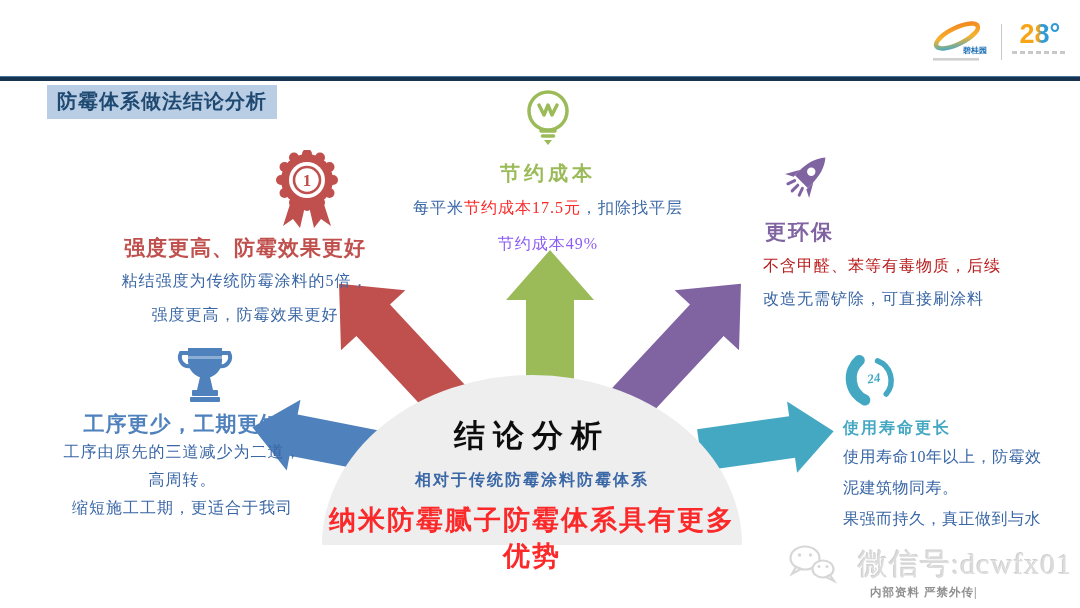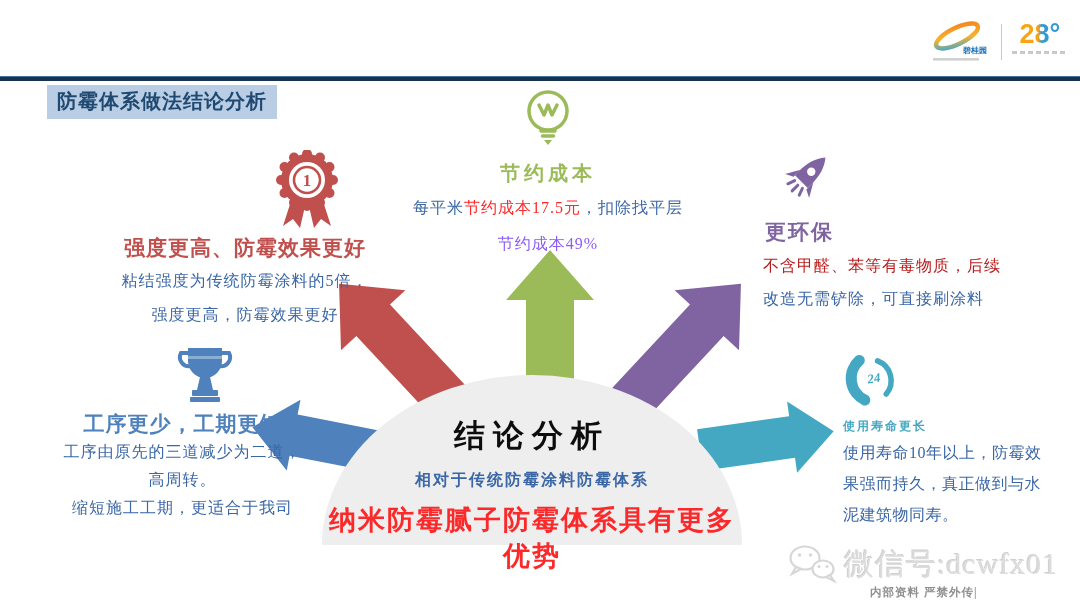--- a/index.html
+++ b/index.html
@@ -49,25 +49,25 @@
   .f-eco .icon{margin-left:16px;}
   .f-eco .f-title{font-size:21px;letter-spacing:2px;margin:4px 0 4px 2px;}
   .f-eco .f-line{line-height:31px;margin-top:2px;}
 
   .f-speed{left:25px;top:346px;width:315px;text-align:center;}
   .f-speed .icon{position:relative;left:22px;}
   .f-speed .f-title{font-size:21px;letter-spacing:1px;margin-top:2px;}
   .f-speed .f-line{line-height:28px;}
 
   .f-life{left:843px;top:350px;width:232px;text-align:left;}
-  .f-life .f-title{font-size:12px;letter-spacing:2px;margin:6px 0 2px;}
+  .f-life .f-title{font-size:16px;letter-spacing:2px;margin:6px 0 2px;}
   .f-life .f-line{line-height:31px;letter-spacing:0.5px;}
 
   
-  .watermark{position:absolute;left:788px;top:543px;display:flex;align-items:center;gap:6px;z-index:5;justify-content:space-between;}
+  .watermark{position:absolute;left:788px;top:543px;display:flex;align-items:center;gap:20px;z-index:5;justify-content:space-between;}
   .wm-text{font-size:30px;color:#dcdcdc;letter-spacing:1px;
            text-shadow:1px 1px 0 #ffffff,-1px -1px 0 #cfcfcf;}
   .footer-note{position:absolute;left:870px;top:585px;font-size:11.5px;font-weight:bold;
                color:#8f8f8f;letter-spacing:1px;z-index:5;}
 </style>
 </head>
 <body>
 
 <div class="slide">
 
@@ -215,22 +215,22 @@
       <svg width="56" height="58" viewBox="-28 -29 56 58">
         <g transform="rotate(-8)">
           <path d="M-9,-20 A24,24 0 0 0 -9,20" fill="none" stroke="currentColor" stroke-width="11" stroke-linecap="round"></path>
           <path d="M9,-17 A21,21 0 0 1 13,17" fill="none" stroke="currentColor" stroke-width="5.5" stroke-linecap="round"></path>
           <text x="3" y="4" text-anchor="middle" font-size="13" font-weight="bold" font-style="italic" fill="currentColor">24</text>
         </g>
       </svg>
     </div>
     <div class="f-title" style="color: rgb(69, 168, 195);">使用寿命更长</div>
     <div class="f-line" style="color: rgb(58, 103, 166);">使用寿命10年以上，防霉效</div>
+    <div class="f-line" style="color: rgb(58, 103, 166);">泥建筑物同寿。</div>
     <div class="f-line" style="color: rgb(58, 103, 166);">果强而持久，真正做到与水</div>
-    <div class="f-line" style="color: rgb(58, 103, 166);">泥建筑物同寿。</div>
   </div>
 
   <div class="watermark">
     <svg width="50" height="42" viewBox="0 0 50 42">
       <g stroke="#d7d7d7" stroke-width="2.2" fill="#ffffff">
         <ellipse cx="17" cy="15" rx="14.5" ry="11.5"></ellipse>
         <path d="M8,24 L4,31 L13,26 Z"></path>
         <ellipse cx="35" cy="26" rx="10.5" ry="8.5"></ellipse>
         <path d="M42,32 L46,38 L38,34 Z"></path>
       </g>

